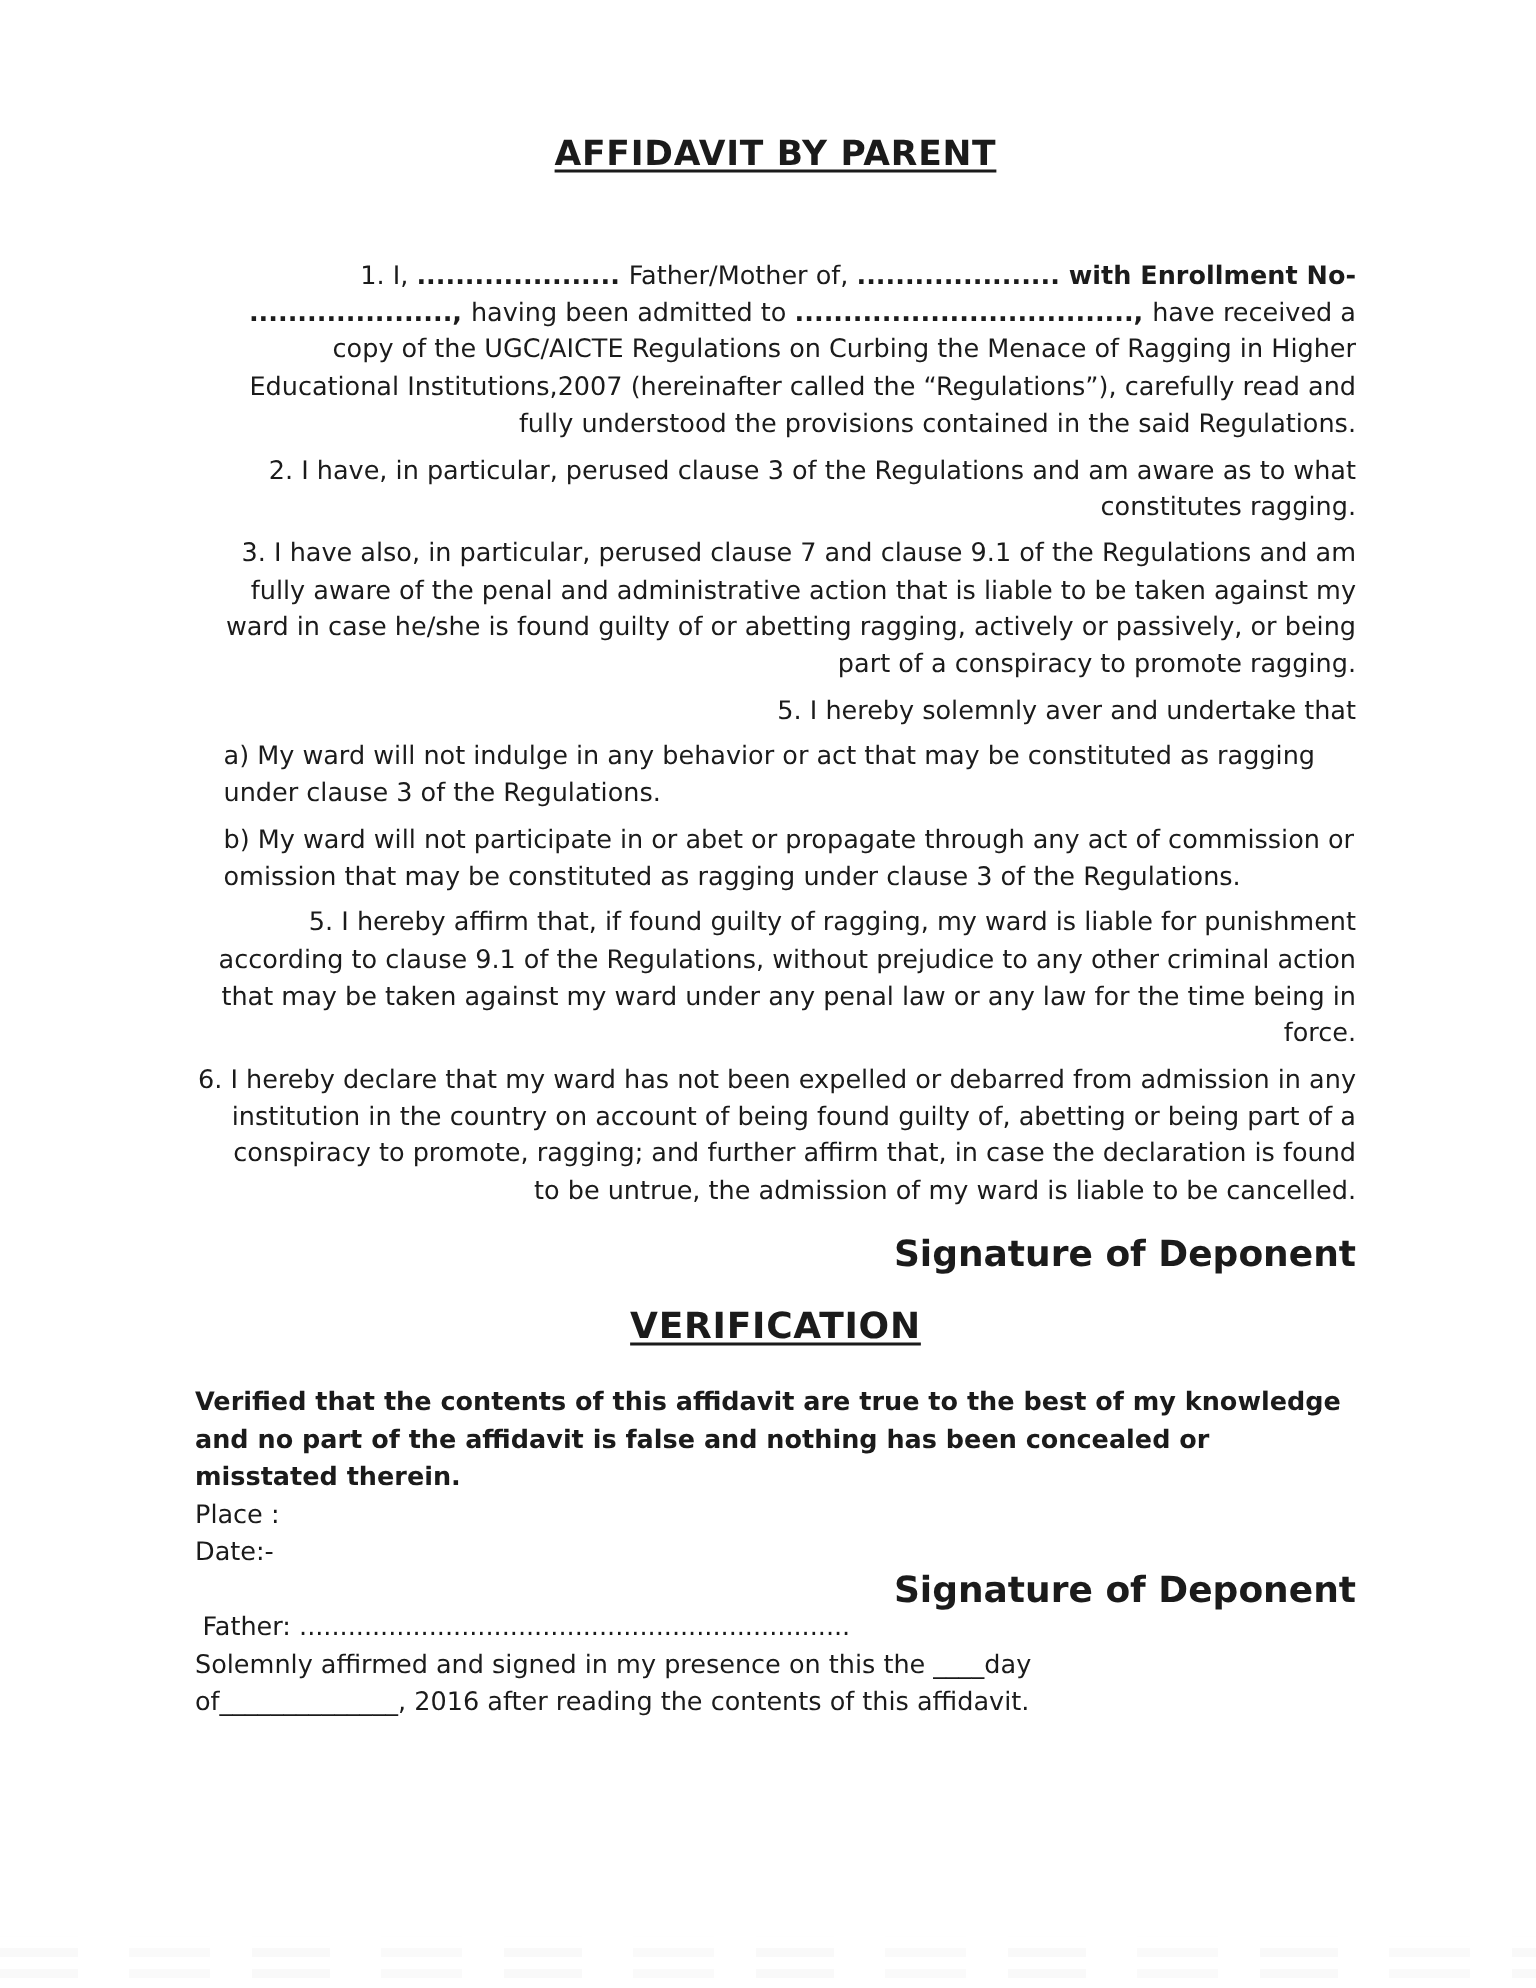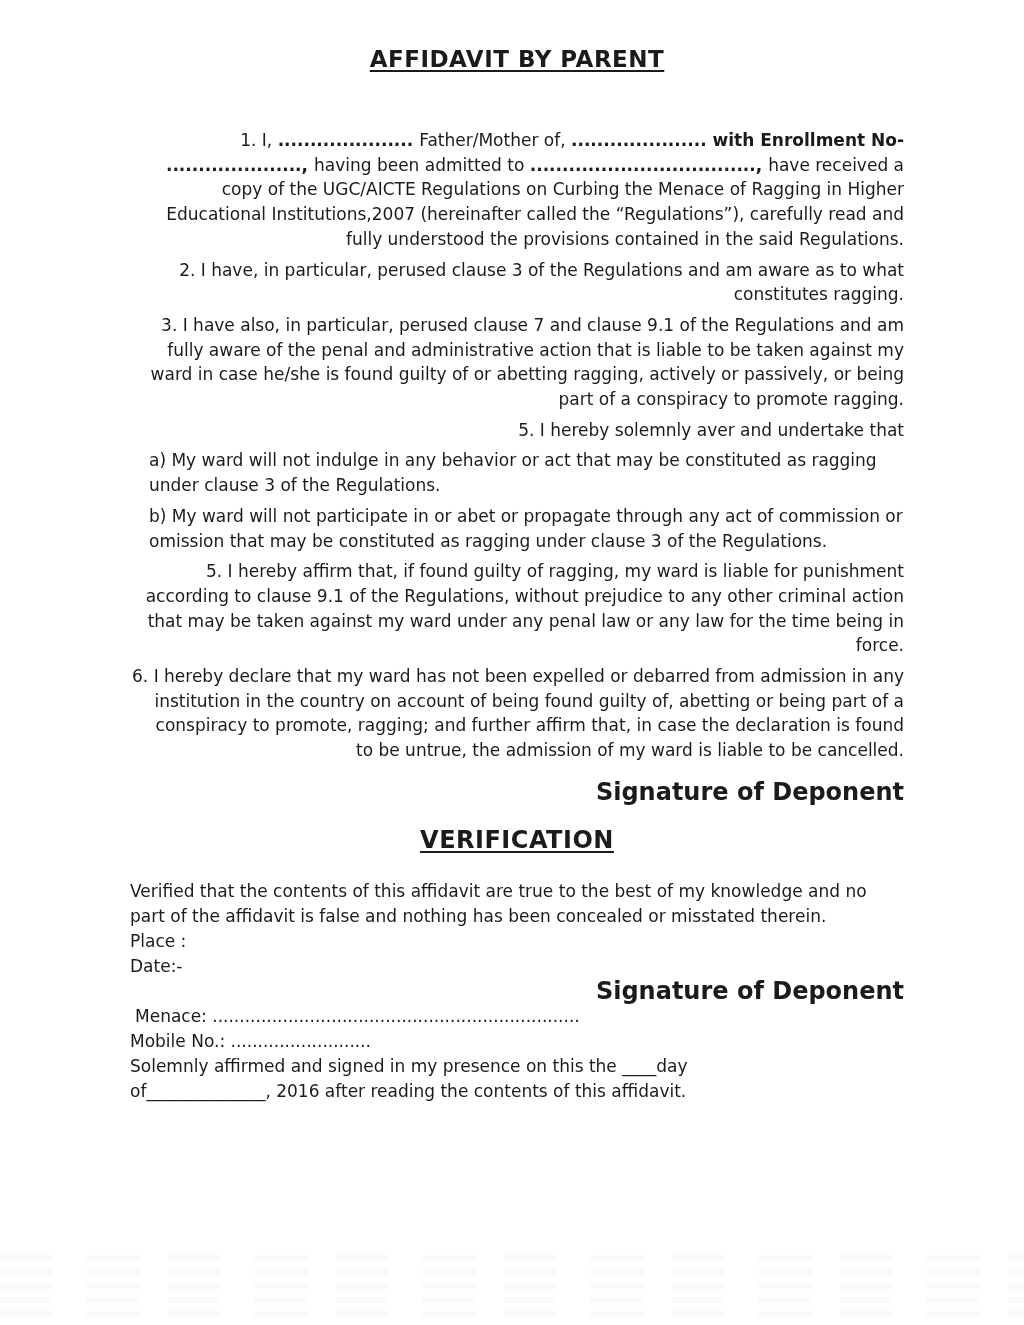--- a/index.html
+++ b/index.html
@@ -16,20 +16,21 @@
     overflow: hidden;
   }
   .page {
     position: relative;
     width: 1024px;
     height: 1325px;
     background: #ffffff;
   }
   .content {
     padding: 46px 120px 0 130px;
+    margin-top: 44px;
   }
   .doc-title {
     font-size: 23px;
     font-weight: bold;
     text-align: center;
     letter-spacing: 0.5px;
     text-decoration: underline;
     text-underline-offset: 3px;
     margin: 0 0 56px 0;
   }
@@ -64,21 +65,21 @@
     text-align: center;
     letter-spacing: 0.5px;
     text-decoration: underline;
     text-underline-offset: 3px;
     margin: 21px 0 25px 0;
   }
   .vline {
     font-size: 17px;
     line-height: 25px;
   }
-  .vbody { margin: 0; }
+  .vbody { margin: 0; font-weight: bold; }
   .addr-pad { padding-left: 5px; }
   .watermark {
     position: absolute;
     left: 0;
     right: 0;
     bottom: 8px;
     height: 70px;
     background:
       repeating-linear-gradient(90deg,
         rgba(0,0,0,0.022) 0 52px,
@@ -118,23 +119,22 @@
     <h2 class="verification-title">VERIFICATION</h2>
 
     <p class="vline vbody">Verified that the contents of this affidavit are true to the best of my knowledge and no part of the affidavit is false and nothing has been concealed or misstated therein.</p>
 
     <div class="vline">Place :</div>
 
     <div class="vline">Date:-</div>
 
     <div class="signature-line">Signature of Deponent</div>
 
-    <div class="vline addr-pad">Menace: ....................................................................</div>
+    <div class="vline addr-pad">Father: ....................................................................</div>
 
-    <div class="vline">Mobile No.: ..........................</div>
 
     <div class="vline">Solemnly affirmed and signed in my presence on this the ____day</div>
 
     <div class="vline">of______________, 2016 after reading the contents of this affidavit.</div>
 
   </div>
 
   <div class="watermark"></div>
 </div>
 

